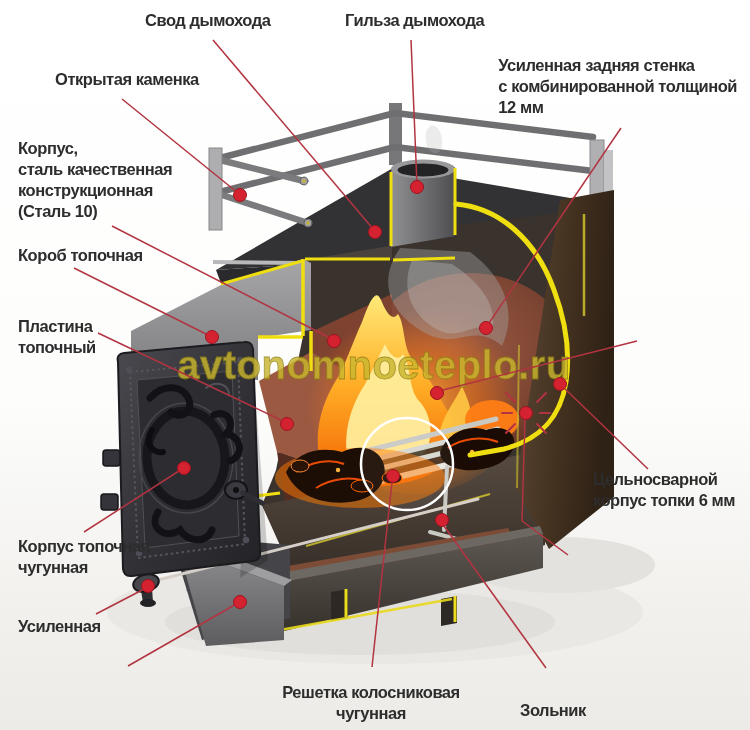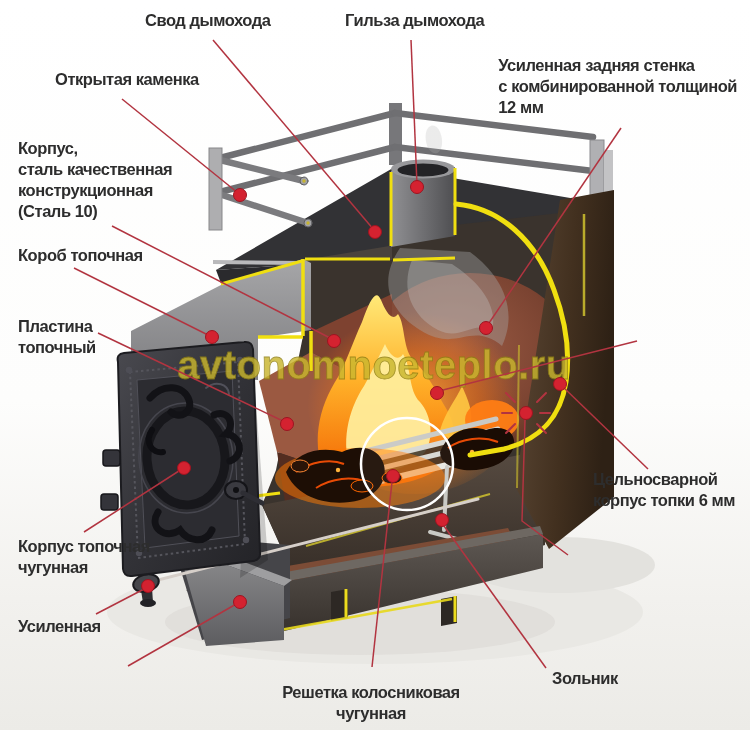--- a/index.html
+++ b/index.html
@@ -299,15 +299,15 @@
 <div class="label" style="left:18px;top:245px;">Короб топочная</div>
 <div class="label" style="left:18px;top:316px;">Пластина
 топочный</div>
 <div class="label r" style="right:15px;top:469px;">Цельносварной
 корпус топки 6 мм</div>
 <div class="label" style="left:18px;top:536px;">Корпус топочная
 чугунная</div>
 <div class="label" style="left:18px;top:616px;">Усиленная</div>
 <div class="label c" style="left:258px;top:670px;width:226px;margin-top:12px;">Решетка колосниковая
 чугунная</div>
-<div class="label" style="left:520px;top:668px;margin-left:32px;">Зольник</div>
+<div class="label" style="left:520px;top:700px;">Зольник</div>
 
 </div>
 
 </body></html>

